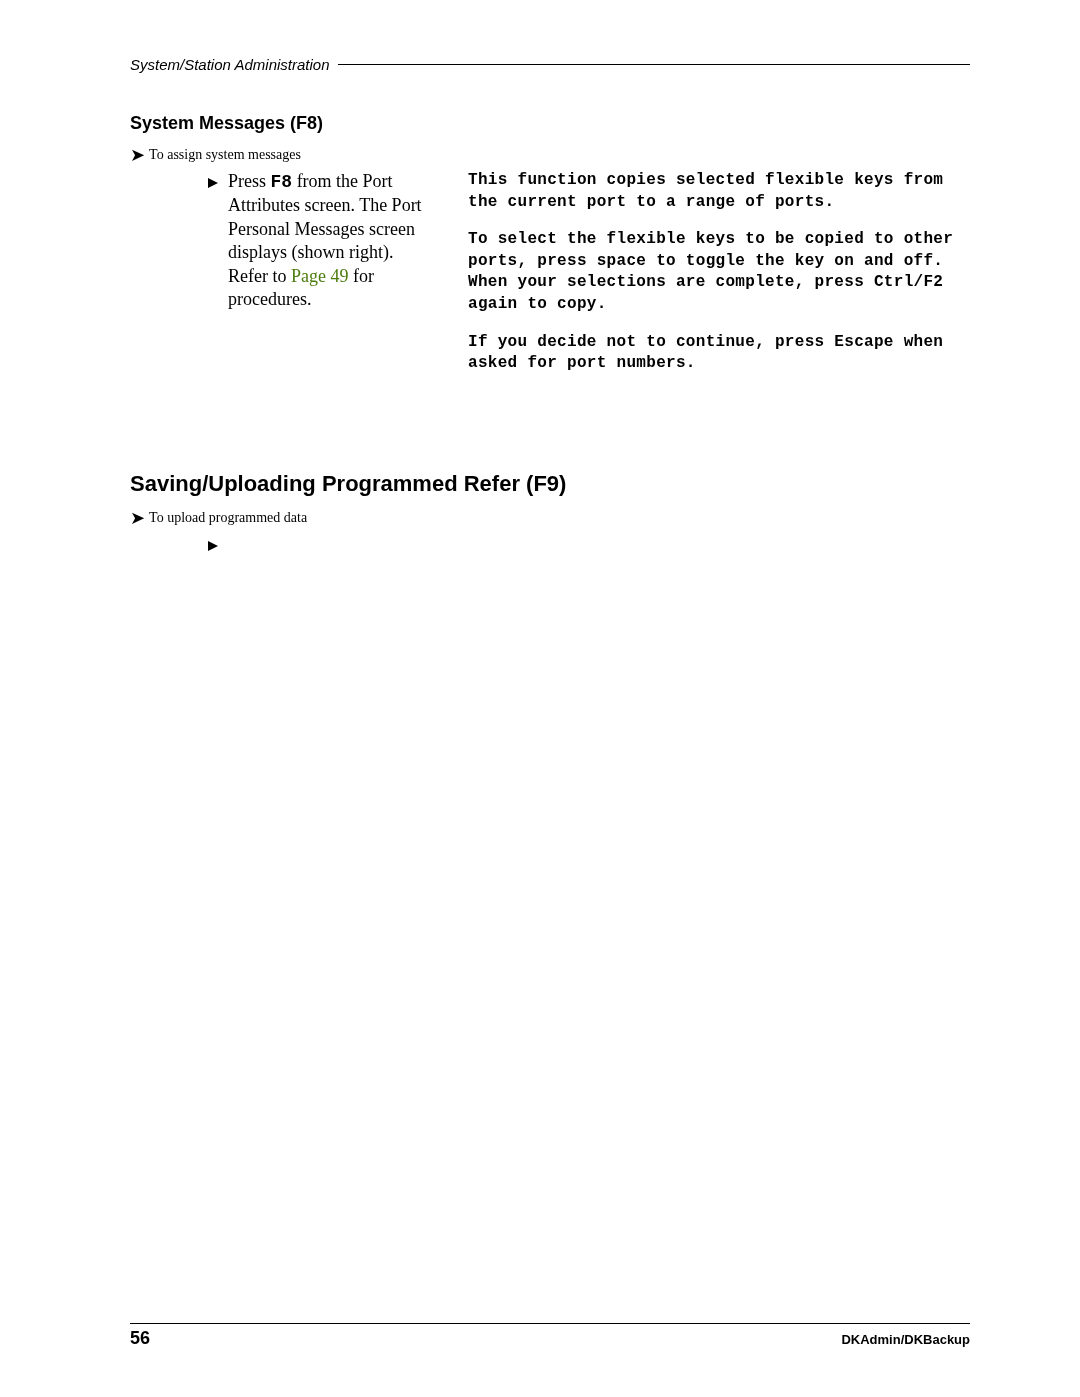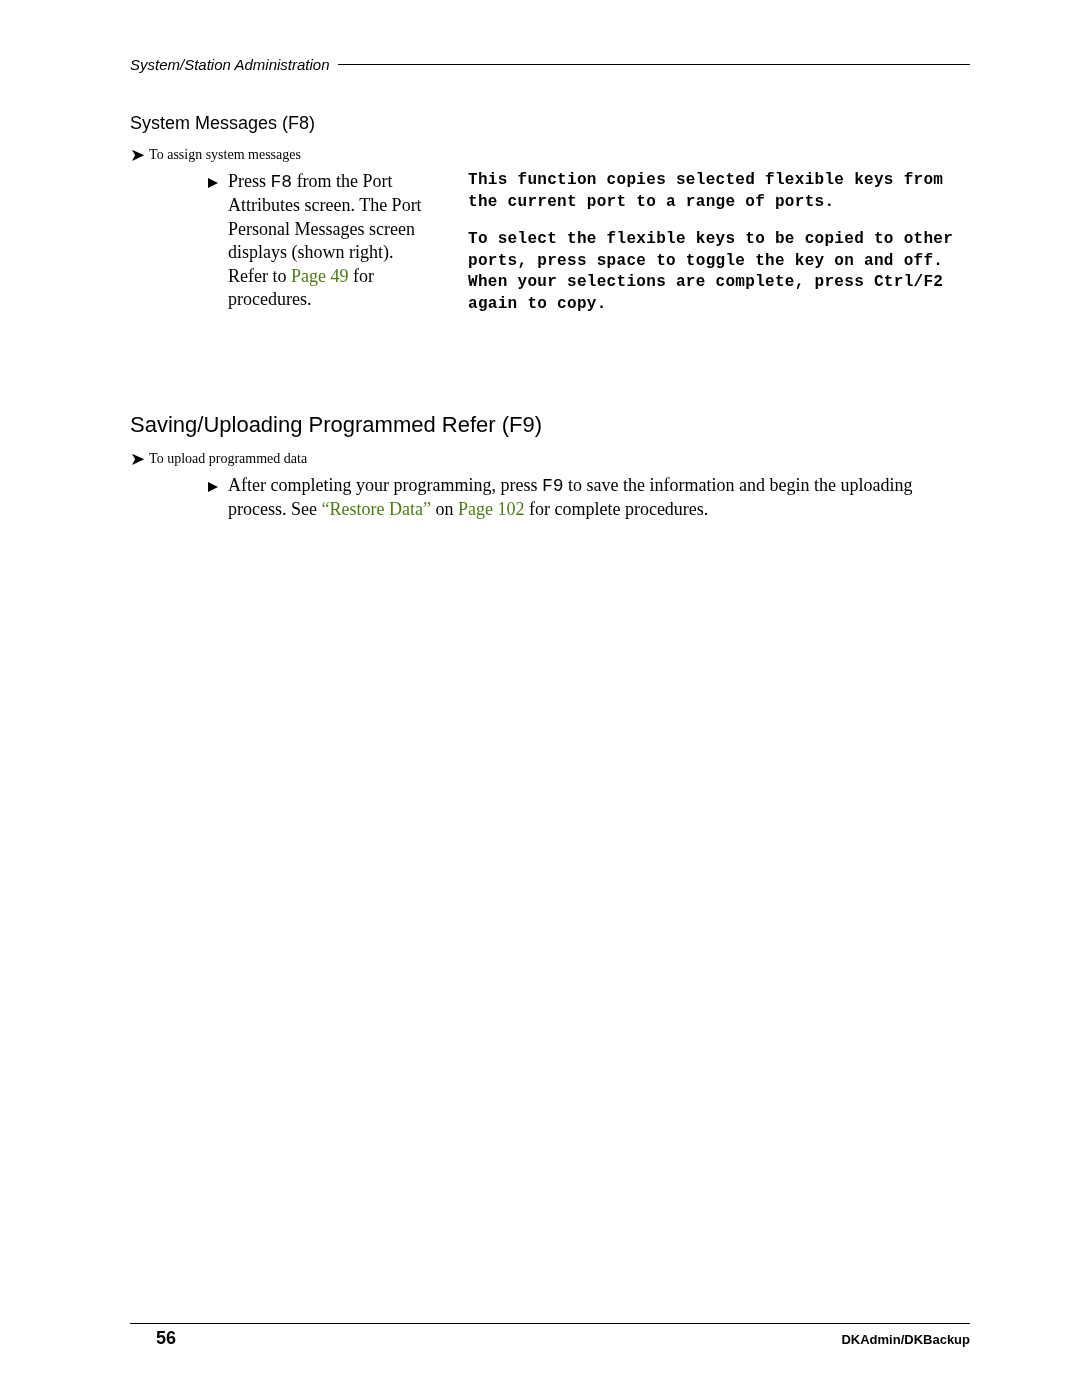--- a/index.html
+++ b/index.html
@@ -30,21 +30,21 @@
     white-space: nowrap;
     padding-right: 8px;
   }
   .header-rule {
     flex: 1;
     border-top: 1px solid #000;
     height: 0;
   }
   .section-heading {
     font-family: Arial, Helvetica, sans-serif;
-    font-weight: normal;
+    font-weight: bold;
     font-size: 18px;
     margin: 0 0 10px 0;
   }
   .sub-heading-row {
     display: flex;
     align-items: center;
     margin: 0 0 4px 0;
   }
   .sub-heading {
     font-family: "Times New Roman", Times, serif;
@@ -99,40 +99,39 @@
     margin: 0 0 16px 0;
   }
   .section2 {
     margin-top: 80px;
   }
   .section2 .section-heading {
     font-size: 22px;
   }
   .key {
     font-family: "Courier New", Courier, monospace;
-    font-weight: normal;
+    font-weight: bold;
   }
   .link {
     color: #4d7c0f;
   }
   .footer {
     position: absolute;
     left: 130px;
     right: 110px;
     bottom: 48px;
   }
   .footer-rule {
     border-top: 1px solid #000;
     margin-bottom: 4px;
   }
   .footer-row {
     display: flex;
     justify-content: space-between;
     align-items: baseline;
-    margin-left: 26px;
   }
   .page-num {
     font-family: Arial, Helvetica, sans-serif;
     font-weight: bold;
     font-size: 18px;
   }
   .footer-right {
     font-family: Arial, Helvetica, sans-serif;
     font-weight: bold;
     font-size: 13px;
@@ -161,41 +160,39 @@
       <div class="step-bullet">
         <span class="bullet-tri"></span>
       </div>
       <div class="two-col" style="flex:1;">
         <div class="left-col">
           <span>Press </span><span class="key">F8</span><span> from the Port Attributes screen. The Port Personal Messages screen displays (shown right). Refer to </span><span class="link">Page 49</span><span> for procedures.</span>
         </div>
         <div class="right-col">
           <p class="mono-para">This function copies selected flexible keys from the current port to a range of ports.</p>
           <p class="mono-para">To select the flexible keys to be copied to other ports, press space to toggle the key on and off. When your selections are complete, press Ctrl/F2 again to copy.</p>
+          <p class="mono-para">If you decide not to continue, press Escape when asked for port numbers.</p>
         </div>
       </div>
     </div>
   </div>
 
   <div class="section2">
     <div class="section-heading">Saving/Uploading Programmed Refer (F9)</div>
 
     <div class="sub-heading-row">
       <span style="font-size:18px; margin-right:4px;">➤</span>
       <span class="sub-heading">To upload programmed data</span>
     </div>
 
     <div class="step-row">
       <div class="step-indent"></div>
       <div class="step-bullet">
         <span class="bullet-tri"></span>
       </div>
-      <div class="step-text">
-        <span>After completing your programming, press </span><span class="key">F9</span><span> to save the information and begin the uploading process. See </span><span class="link">“Restore Data”</span><span> on </span><span class="link">Page 102</span><span> for complete procedures.</span>
-      </div>
     </div>
   </div>
 
   <div class="footer">
     <div class="footer-rule"></div>
     <div class="footer-row">
       <span class="page-num">56</span>
       <span class="footer-right">DKAdmin/DKBackup</span>
     </div>
   </div>

